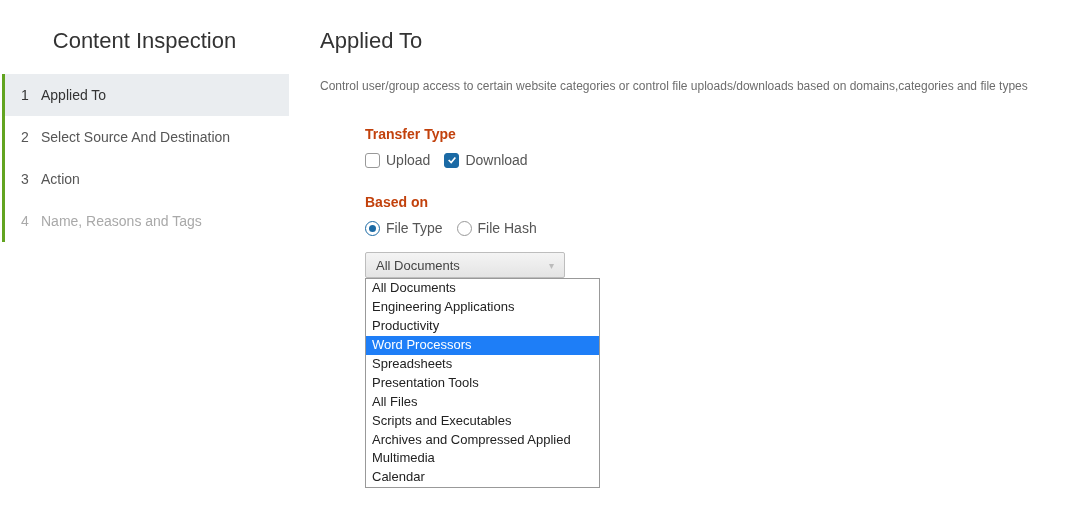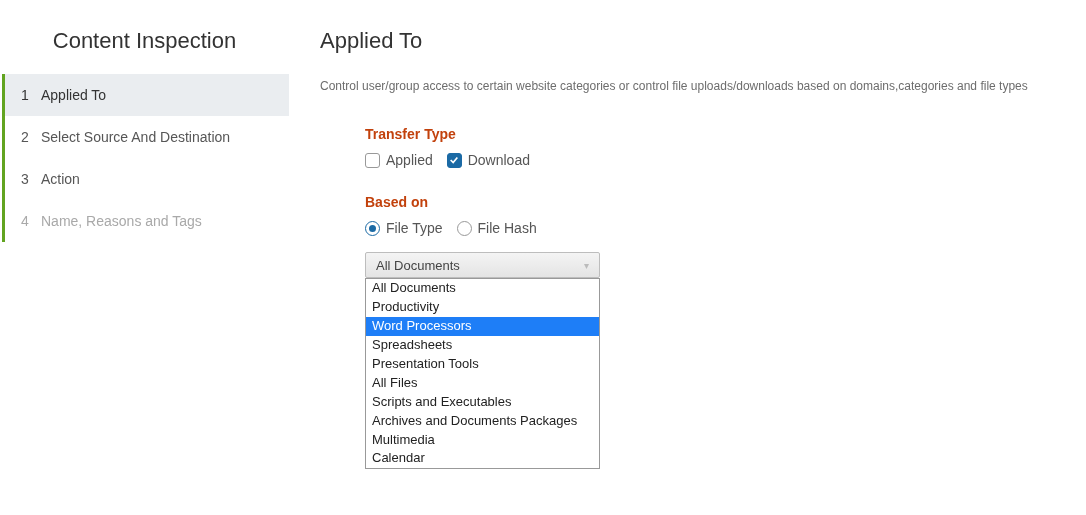--- a/index.html
+++ b/index.html
@@ -131,21 +131,21 @@
       height: 7px;
       border-radius: 50%;
       background: #1b6aa5;
     }
     .chk-label, .rdo-label {
       color: #565656;
       font-size: 14px;
     }
     .select-wrap {
       position: relative;
-      width: 235px;
+      width: 200px;
       margin-top: 16px;
     }
     .select-display {
       width: 100%;
       height: 26px;
       padding: 0 10px;
       background: linear-gradient(#f4f4f4, #e4e4e4);
       border: 1px solid #bdbdbd;
       border-radius: 2px;
       display: flex;
@@ -209,21 +209,21 @@
   <div class="main-title">Applied To</div>
   <div class="main-desc">Control user/group access to certain website categories or control file uploads/downloads based on domains,categories and file types</div>
 
   <div class="section">
     <div class="section-label">Transfer Type</div>
     <div class="checkbox-row">
       <div class="chk">
         <span class="chk-box" id="chk-upload">
           
         </span>
-        <span class="chk-label">Applied</span>
+        <span class="chk-label">Upload</span>
       </div>
       <div class="chk">
         <span class="chk-box checked" id="chk-download">
           <svg width="10" height="10" viewBox="0 0 12 12">
               <path d="M2 6 L5 9 L10 3" stroke="#fff" stroke-width="2" fill="none"></path>
             </svg>
         </span>
         <span class="chk-label">Download</span>
       </div>
     </div>
@@ -242,25 +242,26 @@
       </div>
     </div>
 
     <div class="select-wrap">
       <div class="select-display">
         <span>All Documents</span>
         <span class="select-arrow">▾</span>
       </div>
       <div class="dropdown">
           <div class="dd-item">All Documents</div>
+          <div class="dd-item">Engineering Applications</div>
           <div class="dd-item">Productivity</div>
           <div class="dd-item highlight">Word Processors</div>
           <div class="dd-item">Spreadsheets</div>
           <div class="dd-item">Presentation Tools</div>
           <div class="dd-item">All Files</div>
           <div class="dd-item">Scripts and Executables</div>
-          <div class="dd-item">Archives and Documents Packages</div>
+          <div class="dd-item">Archives and Compressed Applied</div>
           <div class="dd-item">Multimedia</div>
           <div class="dd-item">Calendar</div>
         </div>
     </div>
   </div>
 </div>
 
 </body></html>

